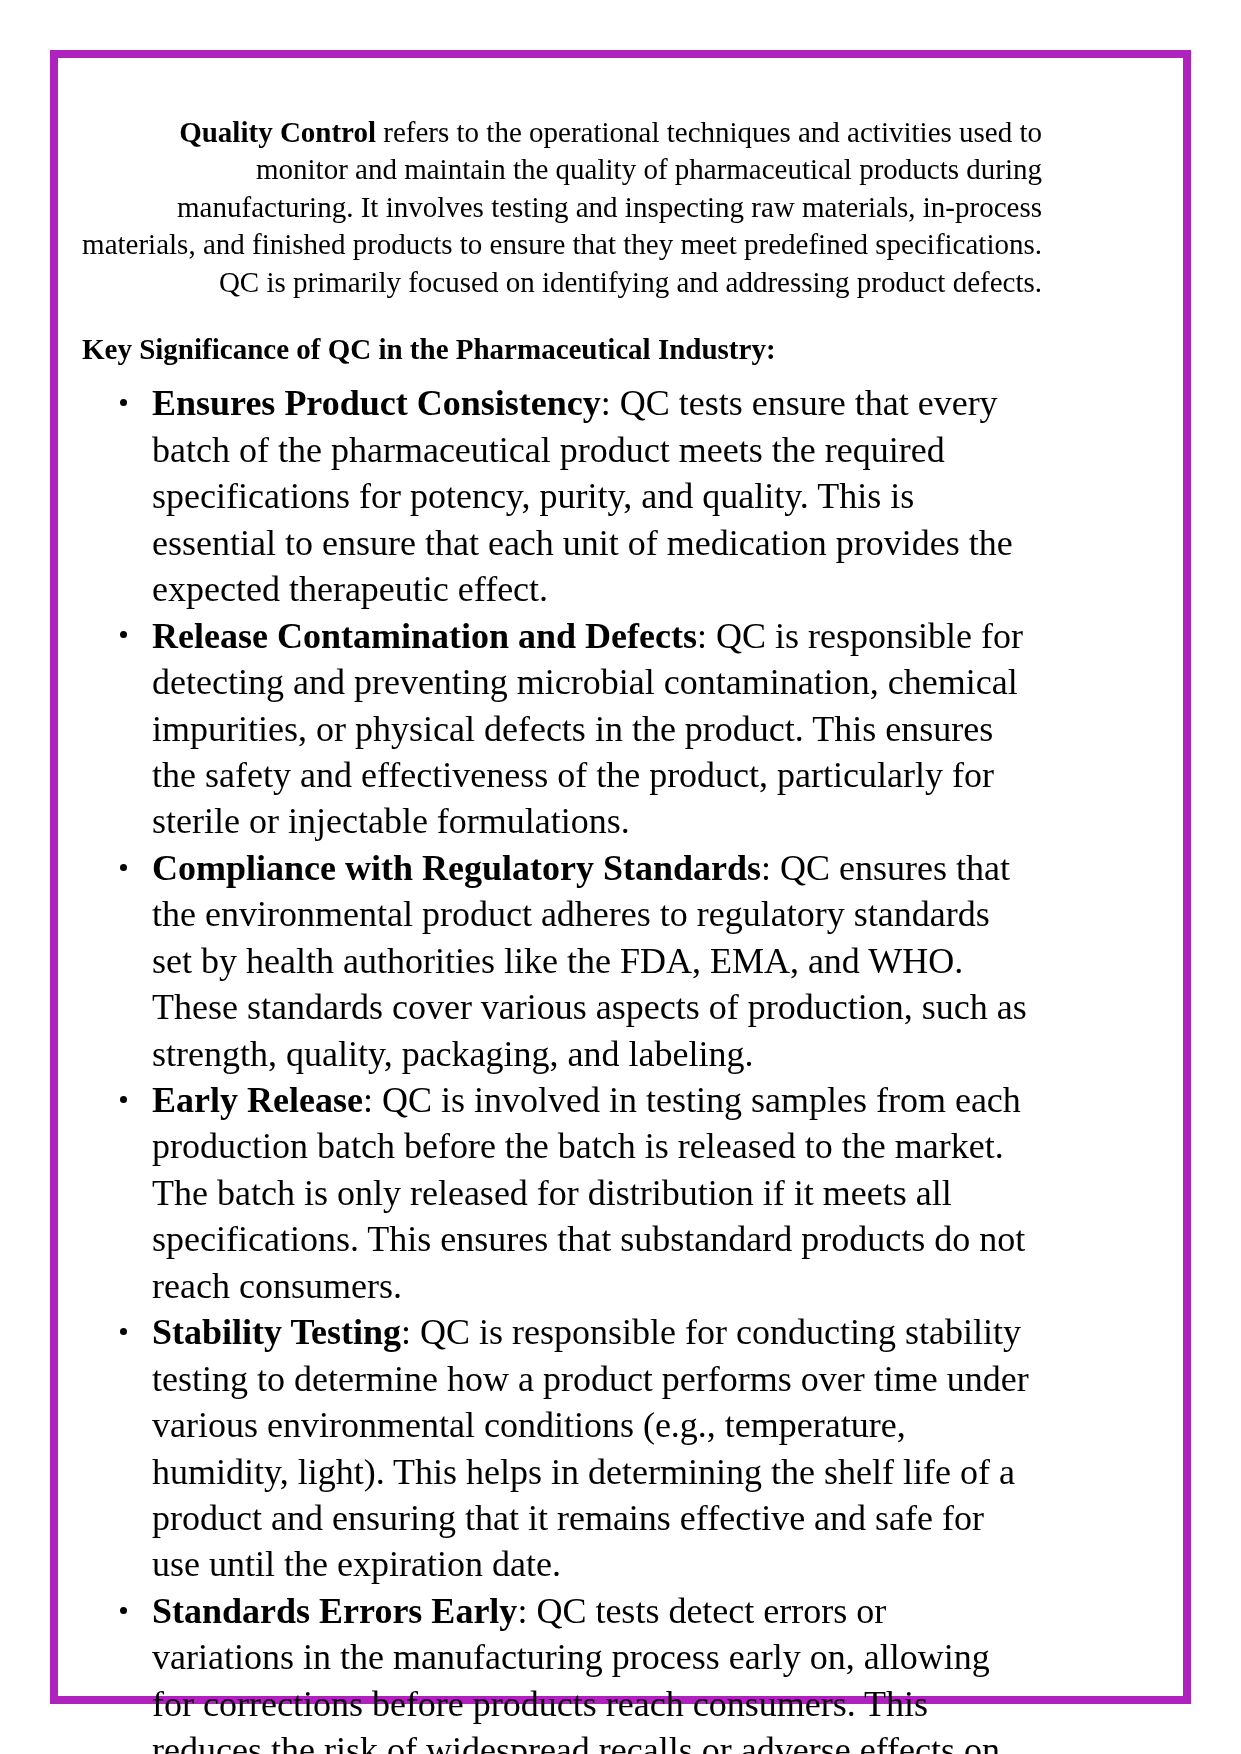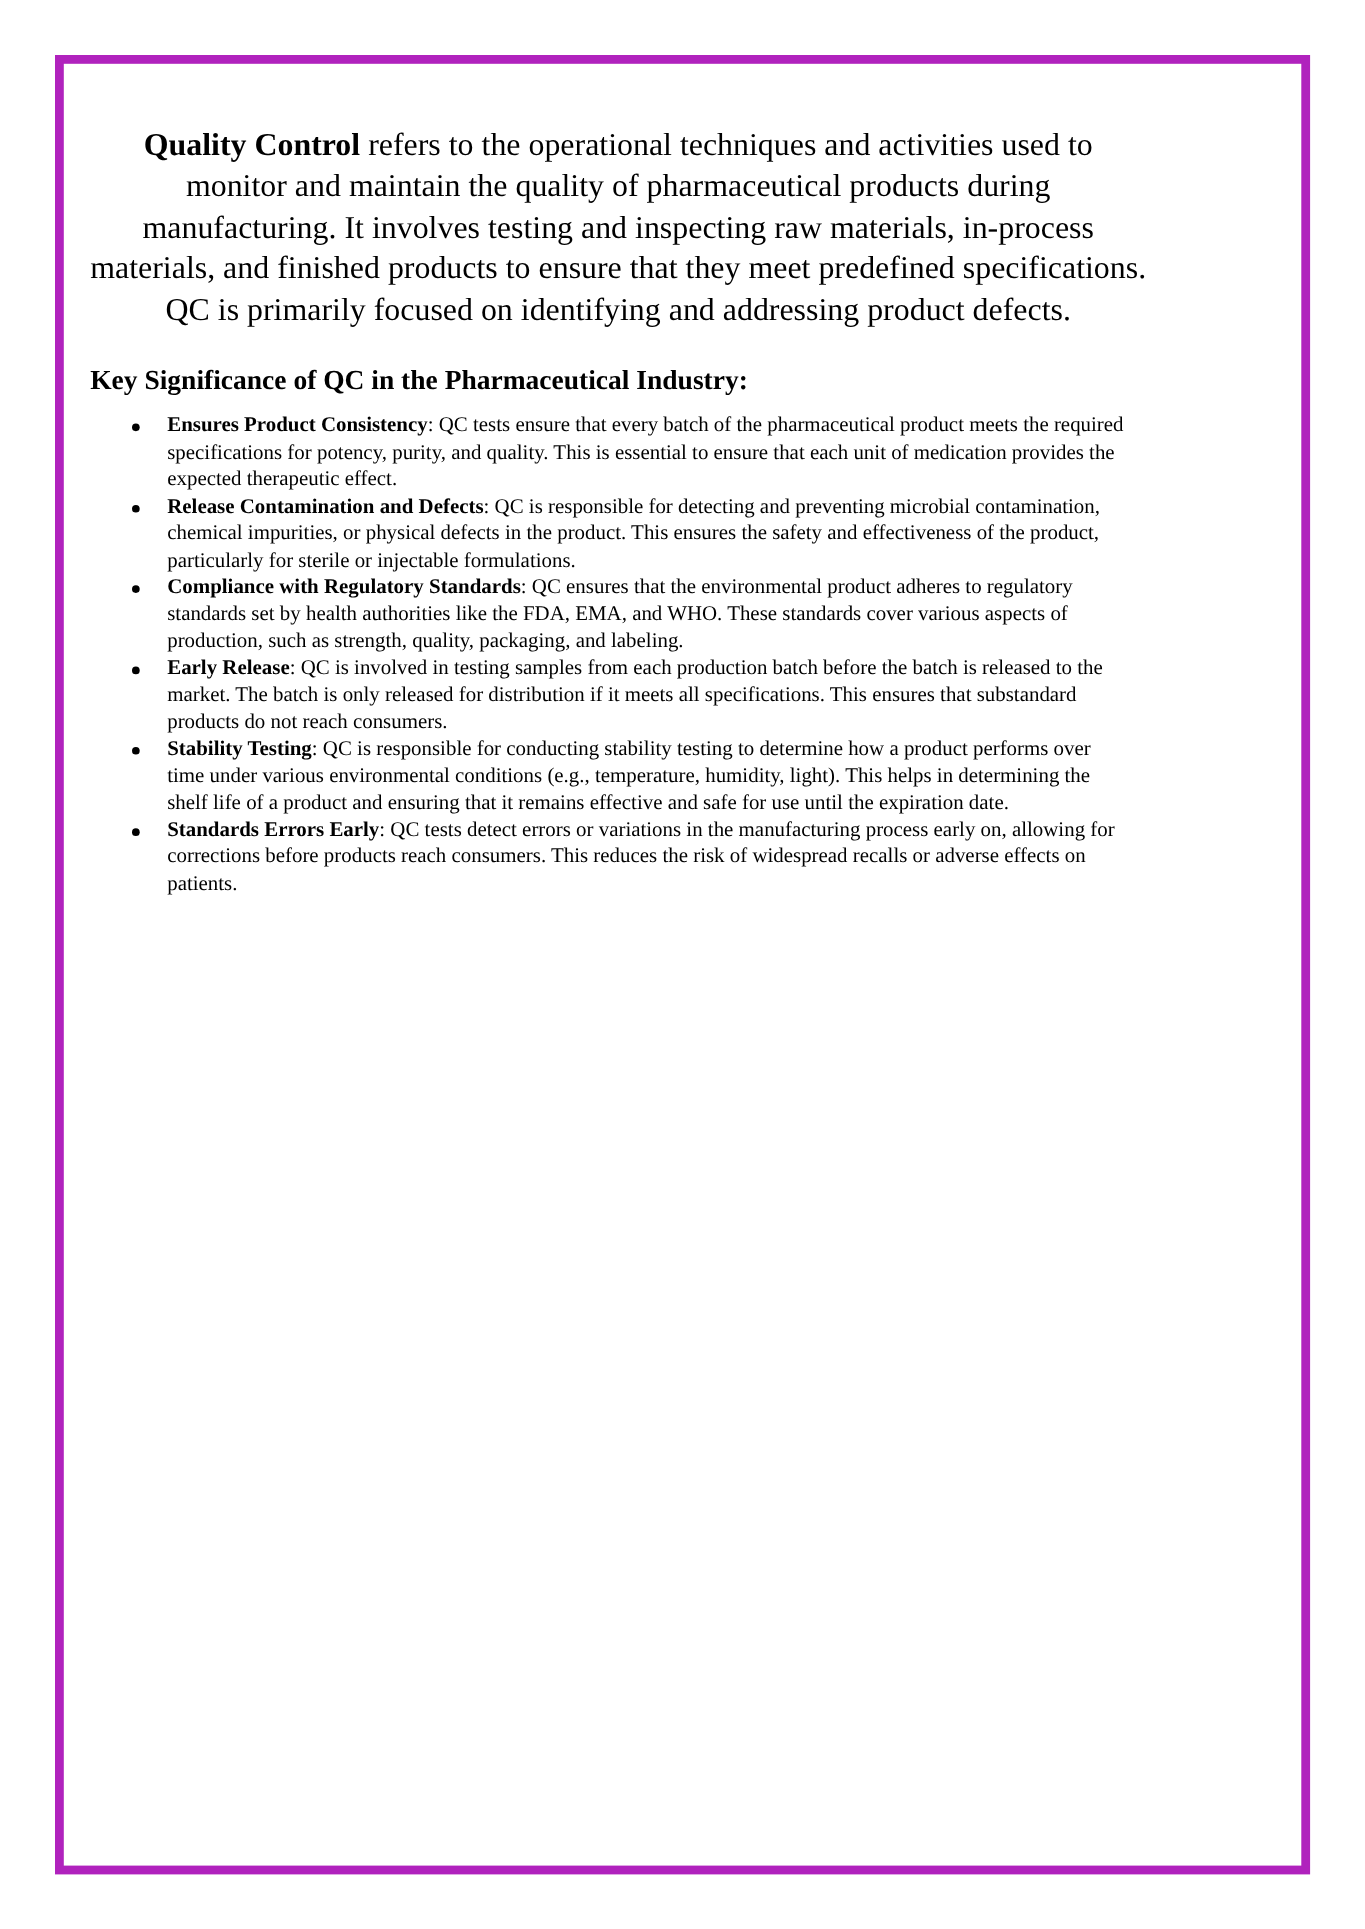--- a/index.html
+++ b/index.html
@@ -71,43 +71,43 @@
     margin-top: 26px;
     padding-left: 2px;
     width: 960px;
   }
 
   p.intro {
     margin: 0 0 0 0;
     font-size: 29px;
     line-height: 1.29;
     color: #000000;
-    text-align: center;
+    text-align: right;
   }
   p.intro b { font-weight: bold; }
 
   h2.section-heading {
     margin: 30px 0 12px 0;
-    font-size: 25px;
+    font-size: 29px;
     line-height: 1.29;
     font-weight: bold;
     color: #000000;
   }
 
   ul.bullets {
     margin: 0;
     padding: 0 0 0 0;
     list-style: none;
     width: 960px;
   }
   ul.bullets > li {
     position: relative;
     padding-left: 70px;
     margin: 0 12px 0 0;
-    font-size: 19px;
+    font-size: 36px;
     line-height: 1.29;
     color: #000000;
     text-align: left;
   }
   ul.bullets > li .bullet-dot {
     position: absolute;
     left: 38px;
     top: 0.52em;
     width: 7px;
     height: 7px;

